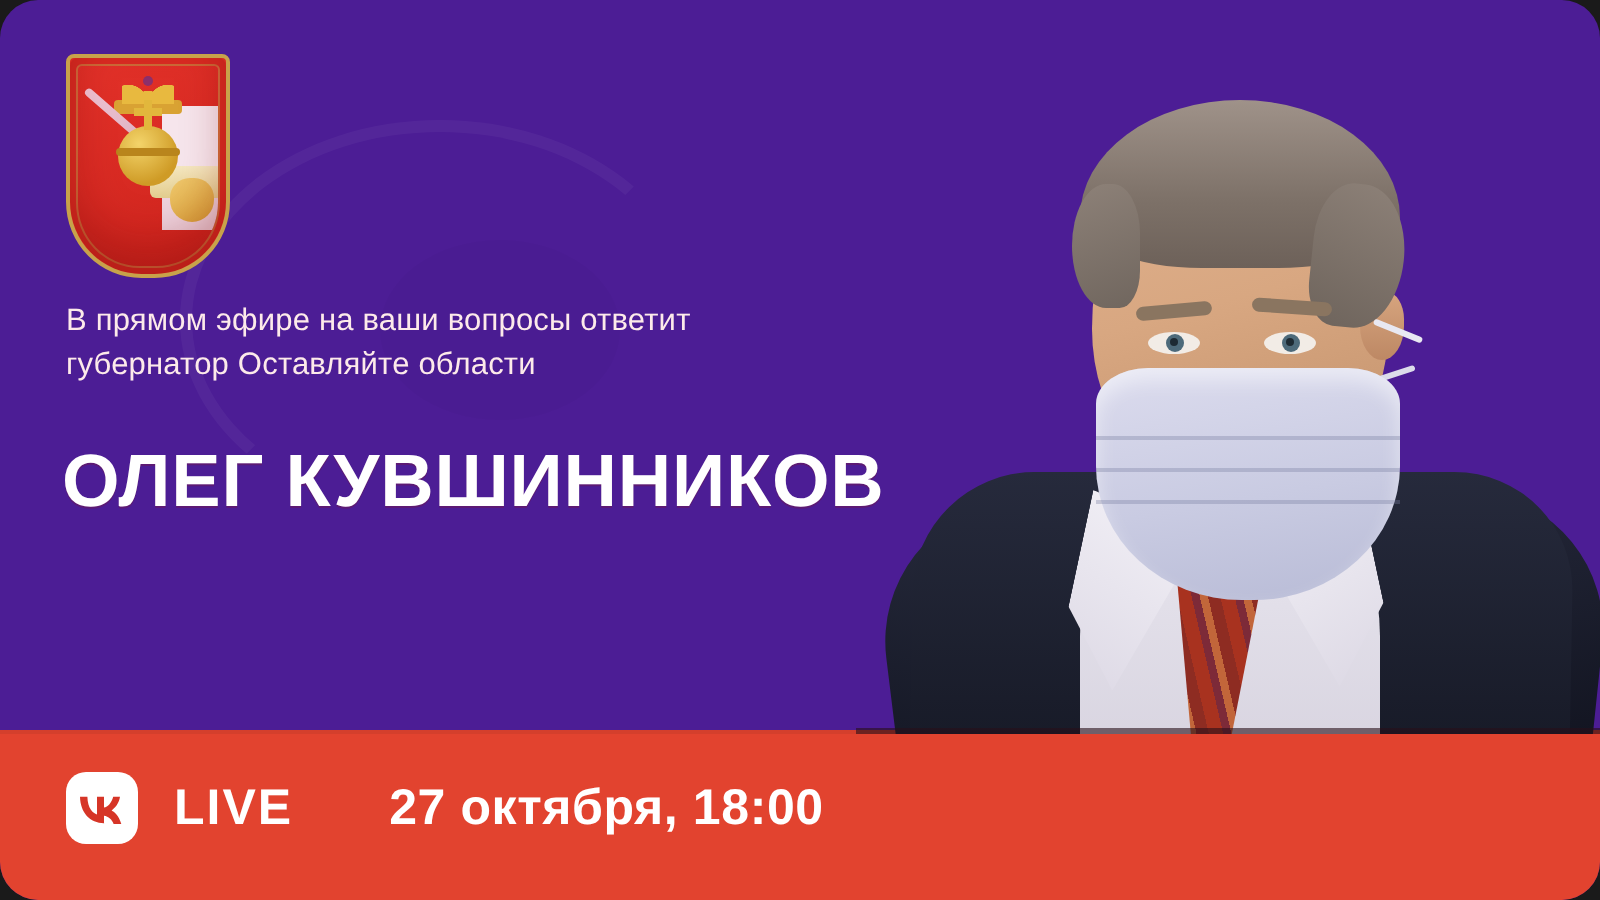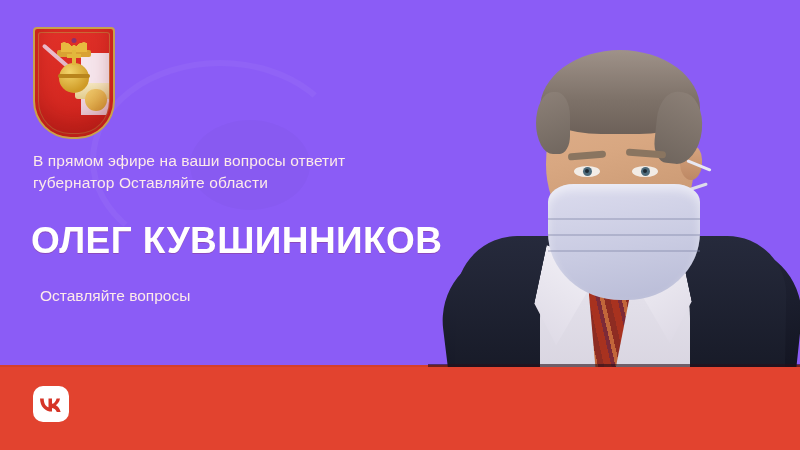--- a/index.html
+++ b/index.html
@@ -6,21 +6,22 @@
   html,body { background:#1a1a1a; }
   body {
     font-family:"Liberation Sans", sans-serif;
     display:flex; align-items:flex-start; justify-content:flex-start;
   }
 
   .banner {
     position:relative;
     width:800px; height:450px;
     overflow:hidden;
-    background:#8b5cf6;
+    background:#4c1d95;
+    border-radius:19px;
   }
 
   
   .ornament-layer {
     position:absolute; inset:0;
     overflow:hidden;
     pointer-events:none;
   }
   .orn {
     position:absolute;
@@ -411,24 +412,25 @@
   </div>
 
   <div class="intro">
     <div>В прямом эфире на ваши вопросы ответит</div>
     <div>губернатор Оставляйте области</div>
   </div>
 
   <div class="headline hl-shadow">ОЛЕГ КУВШИННИКОВ</div>
 
   <div class="cta">
-    <div>Оставляйте вопросы</div>
   </div>
 
   <div class="bottombar">
     <div class="vk-badge">
       <svg width="24" height="15" viewBox="0 0 24 15" aria-hidden="true">
         <path d="M13.1 14.6c-7.2 0-11.9-5.3-12.1-13.2h3.7c.1 5.8 2.8 8.3 4.8 8.8V1.4h3.5v5.4c1.9-.2 3.9-2.5 4.6-5.4h3.4c-.5 3.5-2.7 5.8-4.2 6.8 1.5.8 4 2.8 5 7.4h-3.8c-.7-2.5-2.5-4.4-5-4.7v4.7h-.4z" fill="#d63527"></path>
       </svg>
     </div>
+    <span class="live-label">LIVE</span>
+    <span class="datetime">27 октября, 18:00</span>
   </div>
 
 </div>
 
 </body></html>

